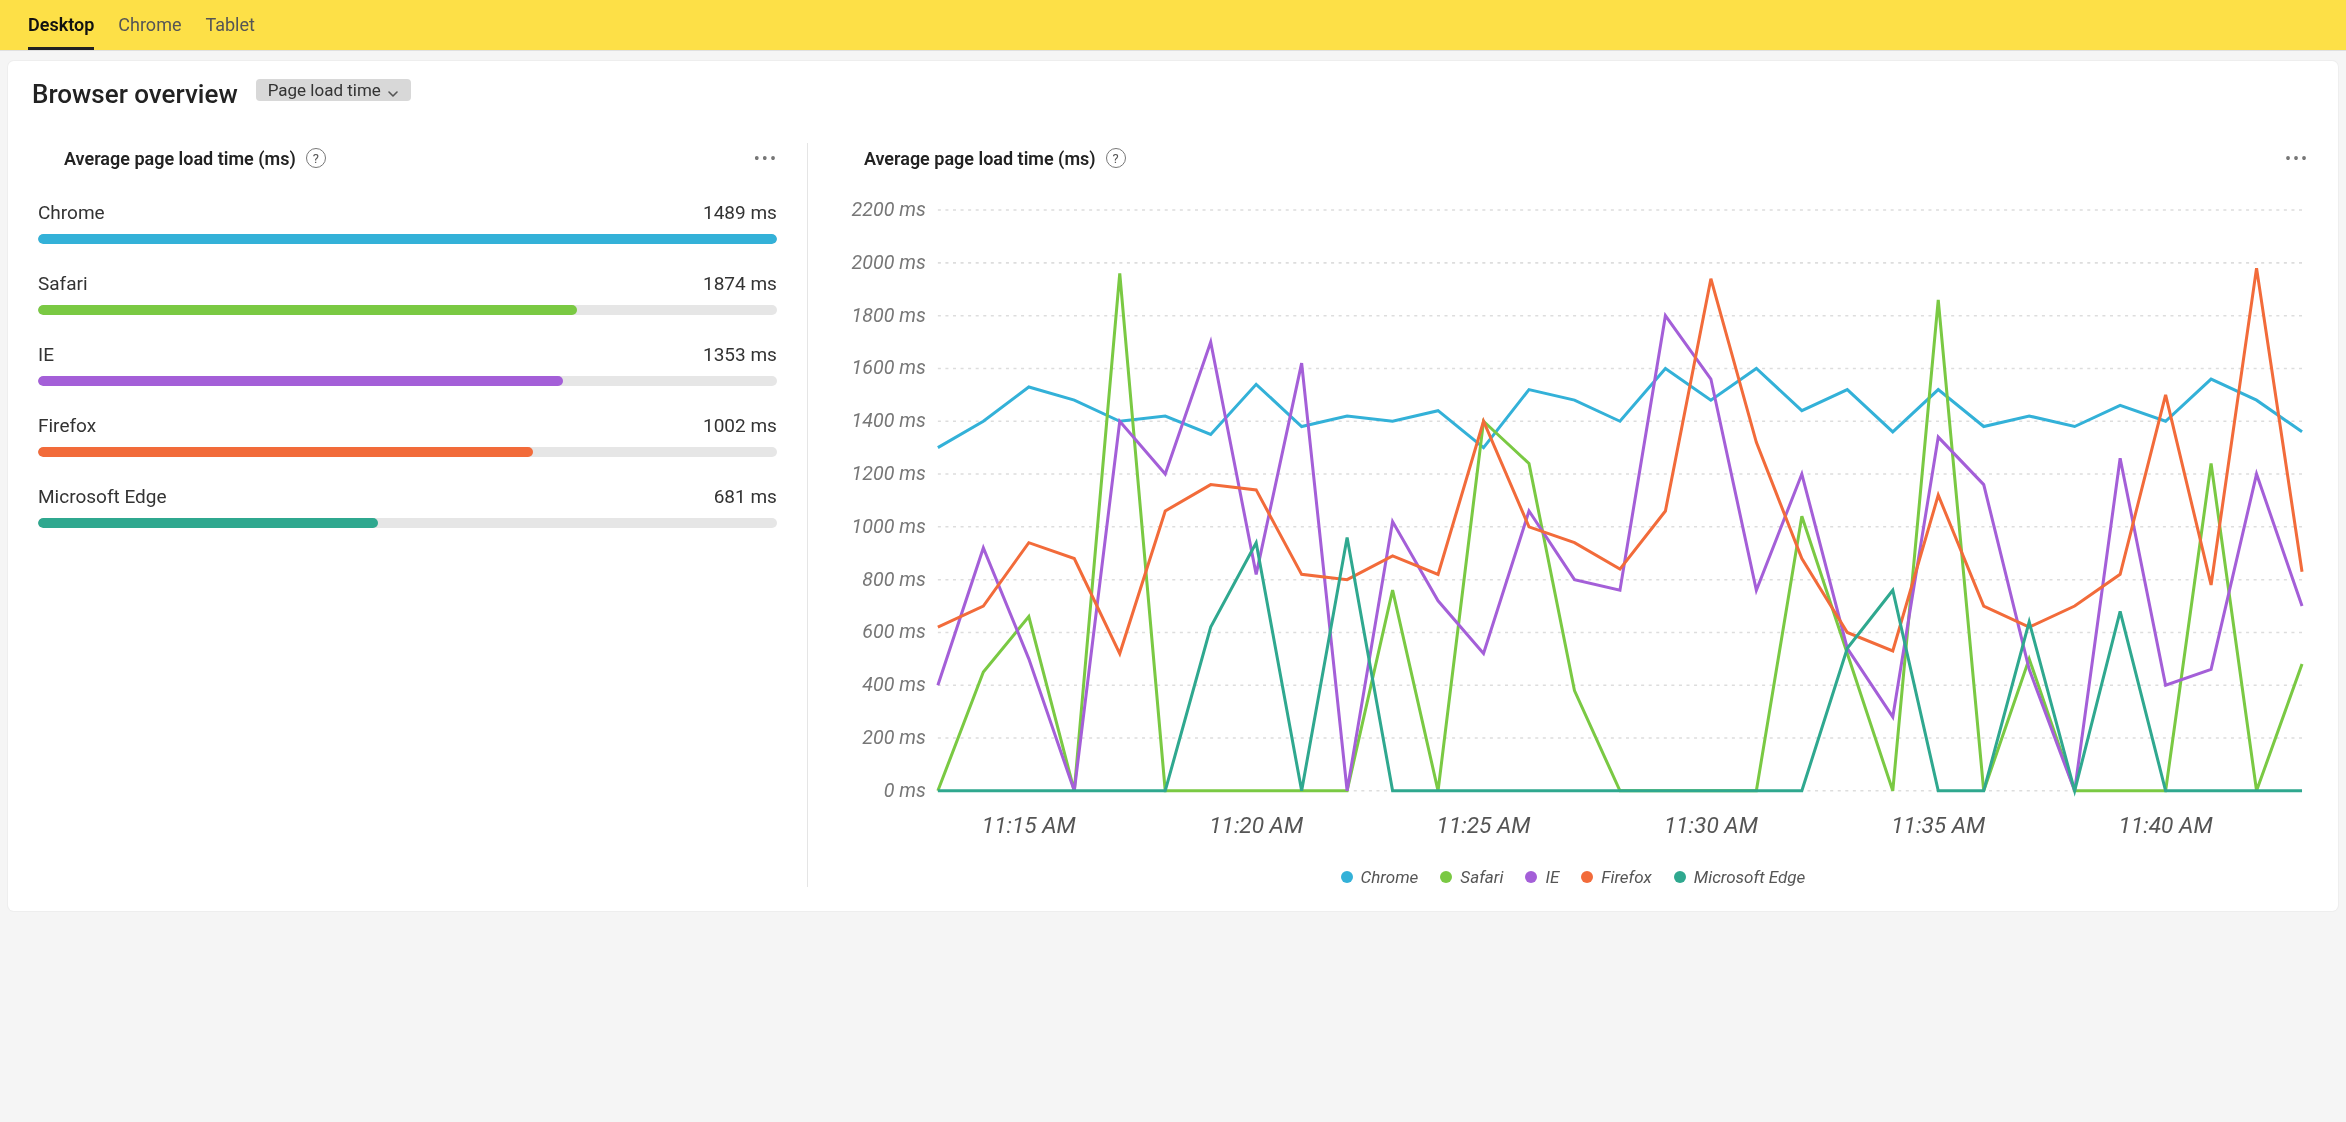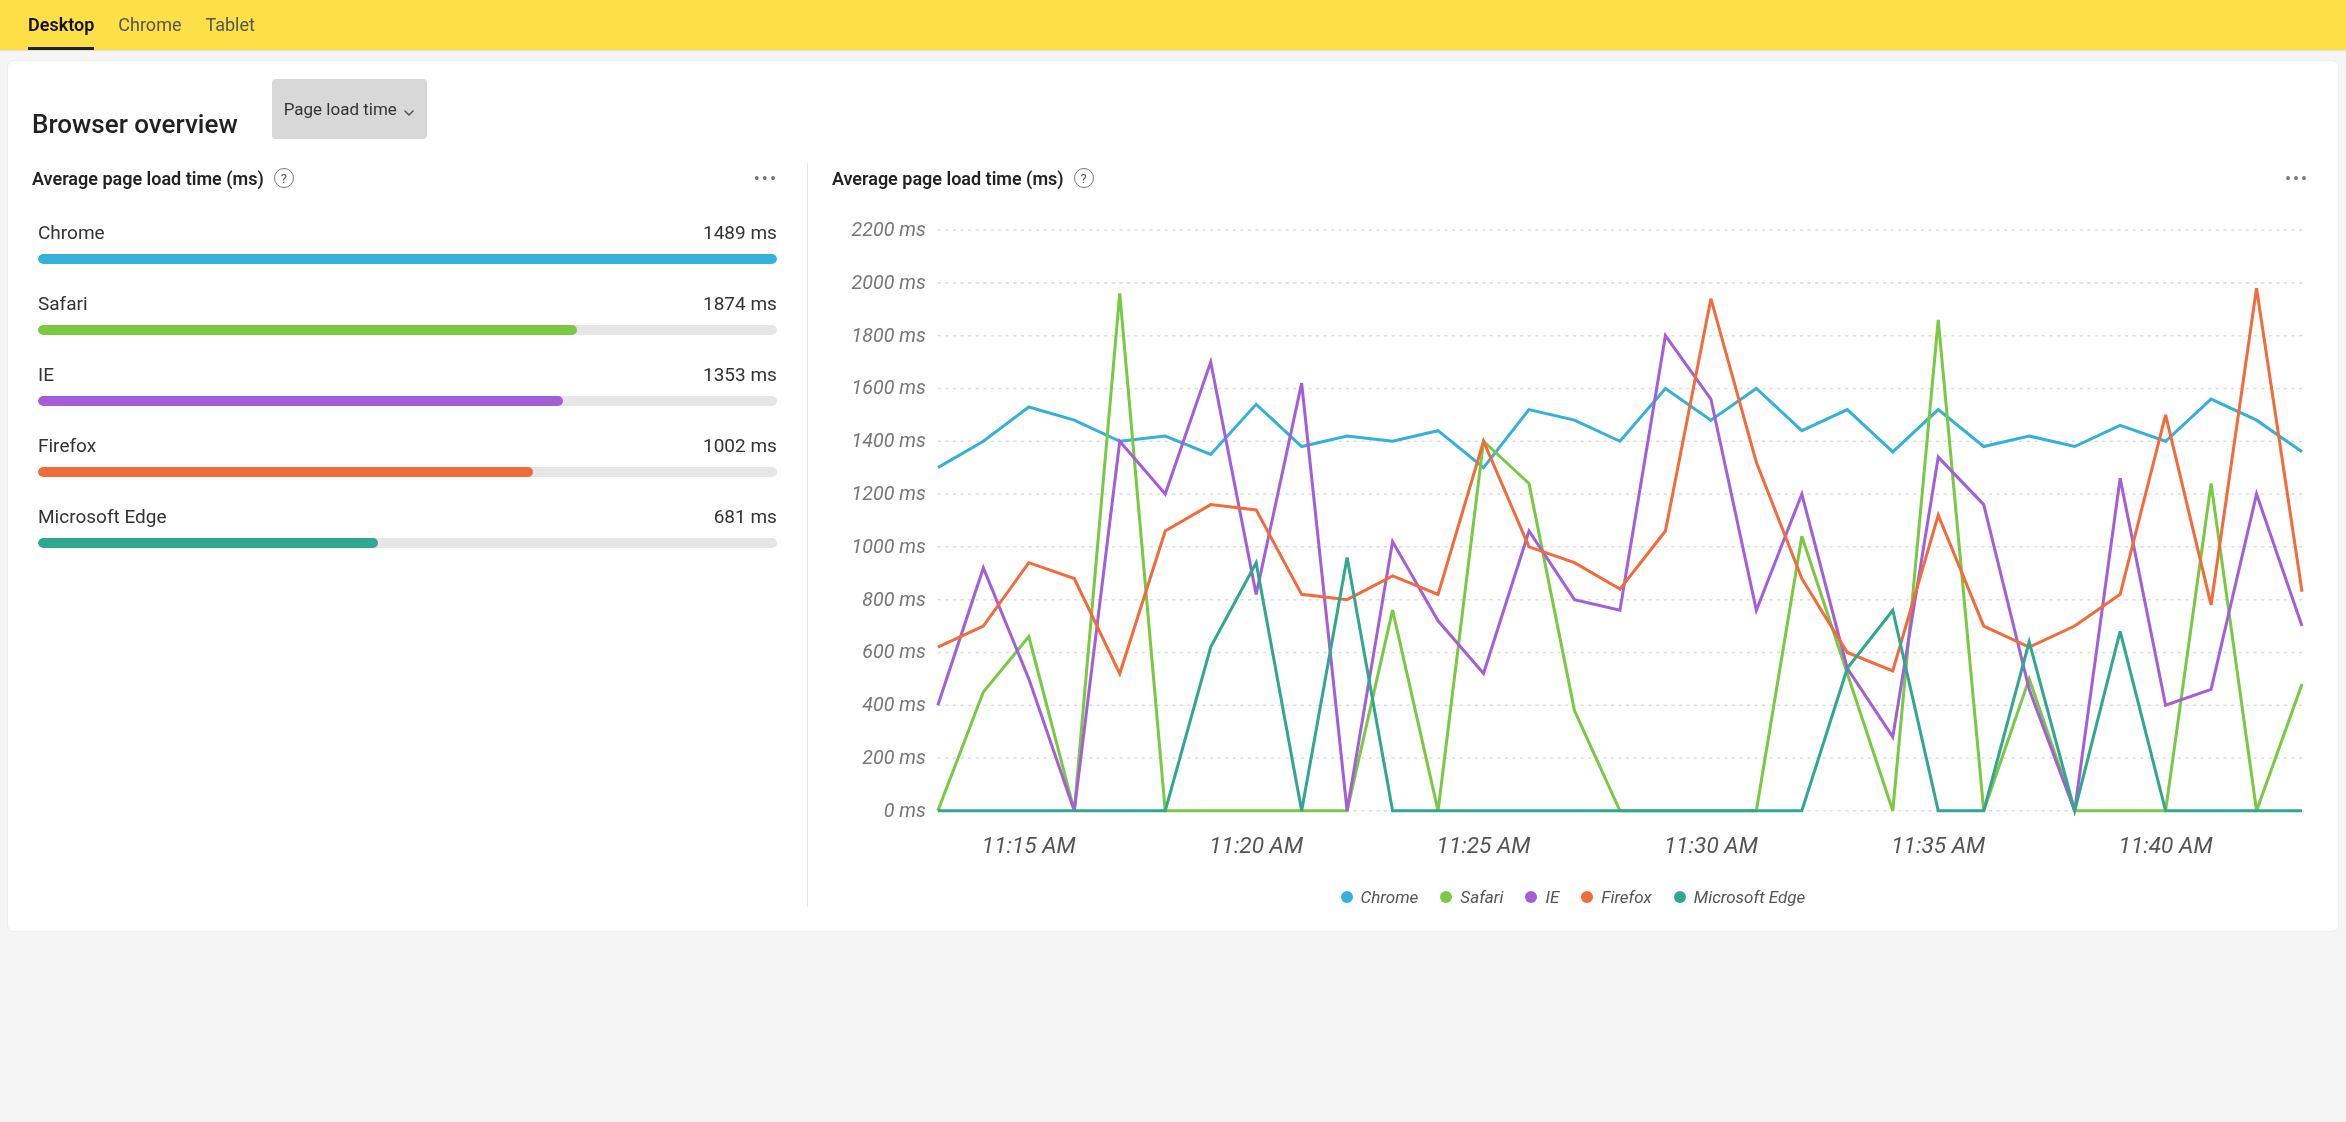--- a/index.html
+++ b/index.html
@@ -34,36 +34,36 @@
   
   .card {
     margin: 10px 8px 12px 8px;
     background: #fff;
     border-radius: 6px;
     box-shadow: 0 0 0 1px #eee;
     padding: 18px 24px 24px 24px;
   }
   .card-header {
     display: flex;
-    align-items: flex-end;
-    gap: 34px;
-    margin-bottom: 24px;
+    align-items: flex-start;
+    gap: 18px;
+    margin-bottom: 34px;
   }
   .card-title {
     font-size: 26px;
     font-weight: 500;
     color: #222;
   }
   .dropdown {
     display: inline-flex;
     align-items: center;
     gap: 6px;
     background: #d8d8d8;
     border-radius: 4px;
-    padding: 20px 12px;
+    padding: 1px 12px;
     font-size: 17px;
     color: #333;
     cursor: pointer;
   }
   .dropdown .chev {
     width: 12px; height: 12px;
     display: inline-block;
   }
   
   .panels {
@@ -78,20 +78,21 @@
   .panel-right {
     flex: 1;
     padding-left: 24px;
     position: relative;
   }
   .panel-header {
     display: flex;
     align-items: center;
     justify-content: space-between;
     margin-bottom: 28px;
+    margin-left: 32px;
   }
   .panel-header-left {
     display: flex;
     align-items: center;
     gap: 10px;
   }
   .panel-title {
     font-size: 18px;
     font-weight: 600;
     color: #222;

